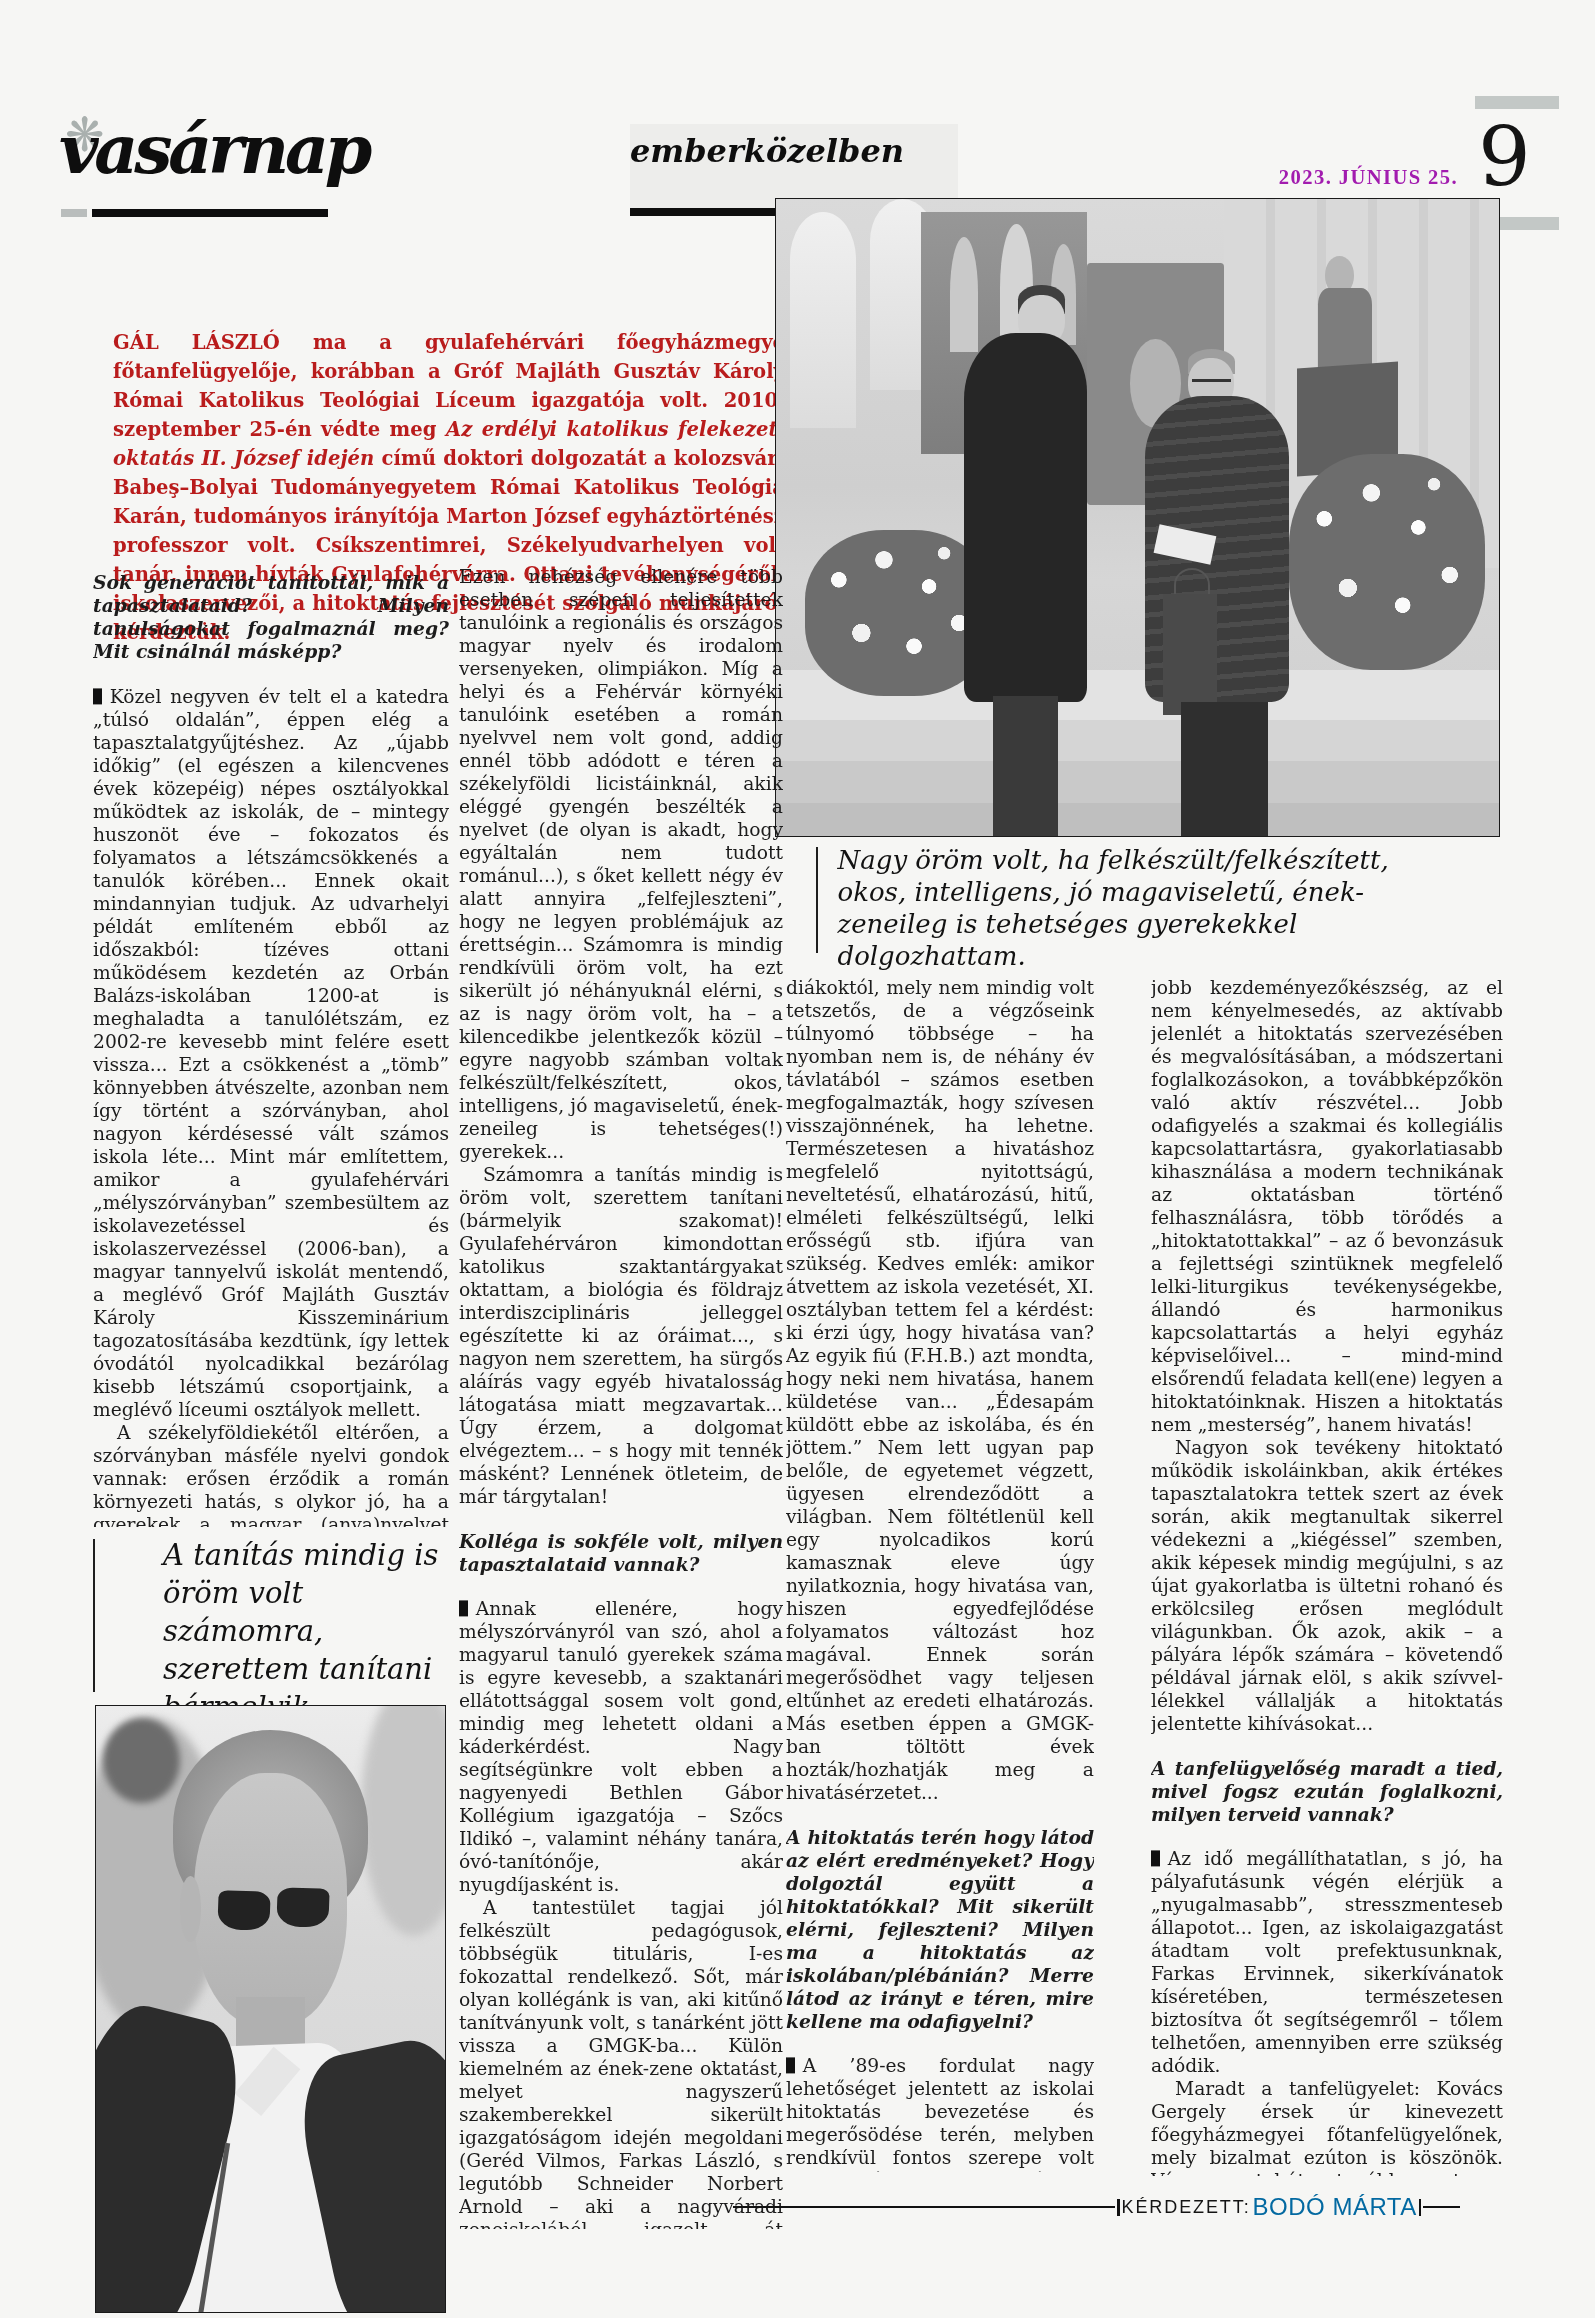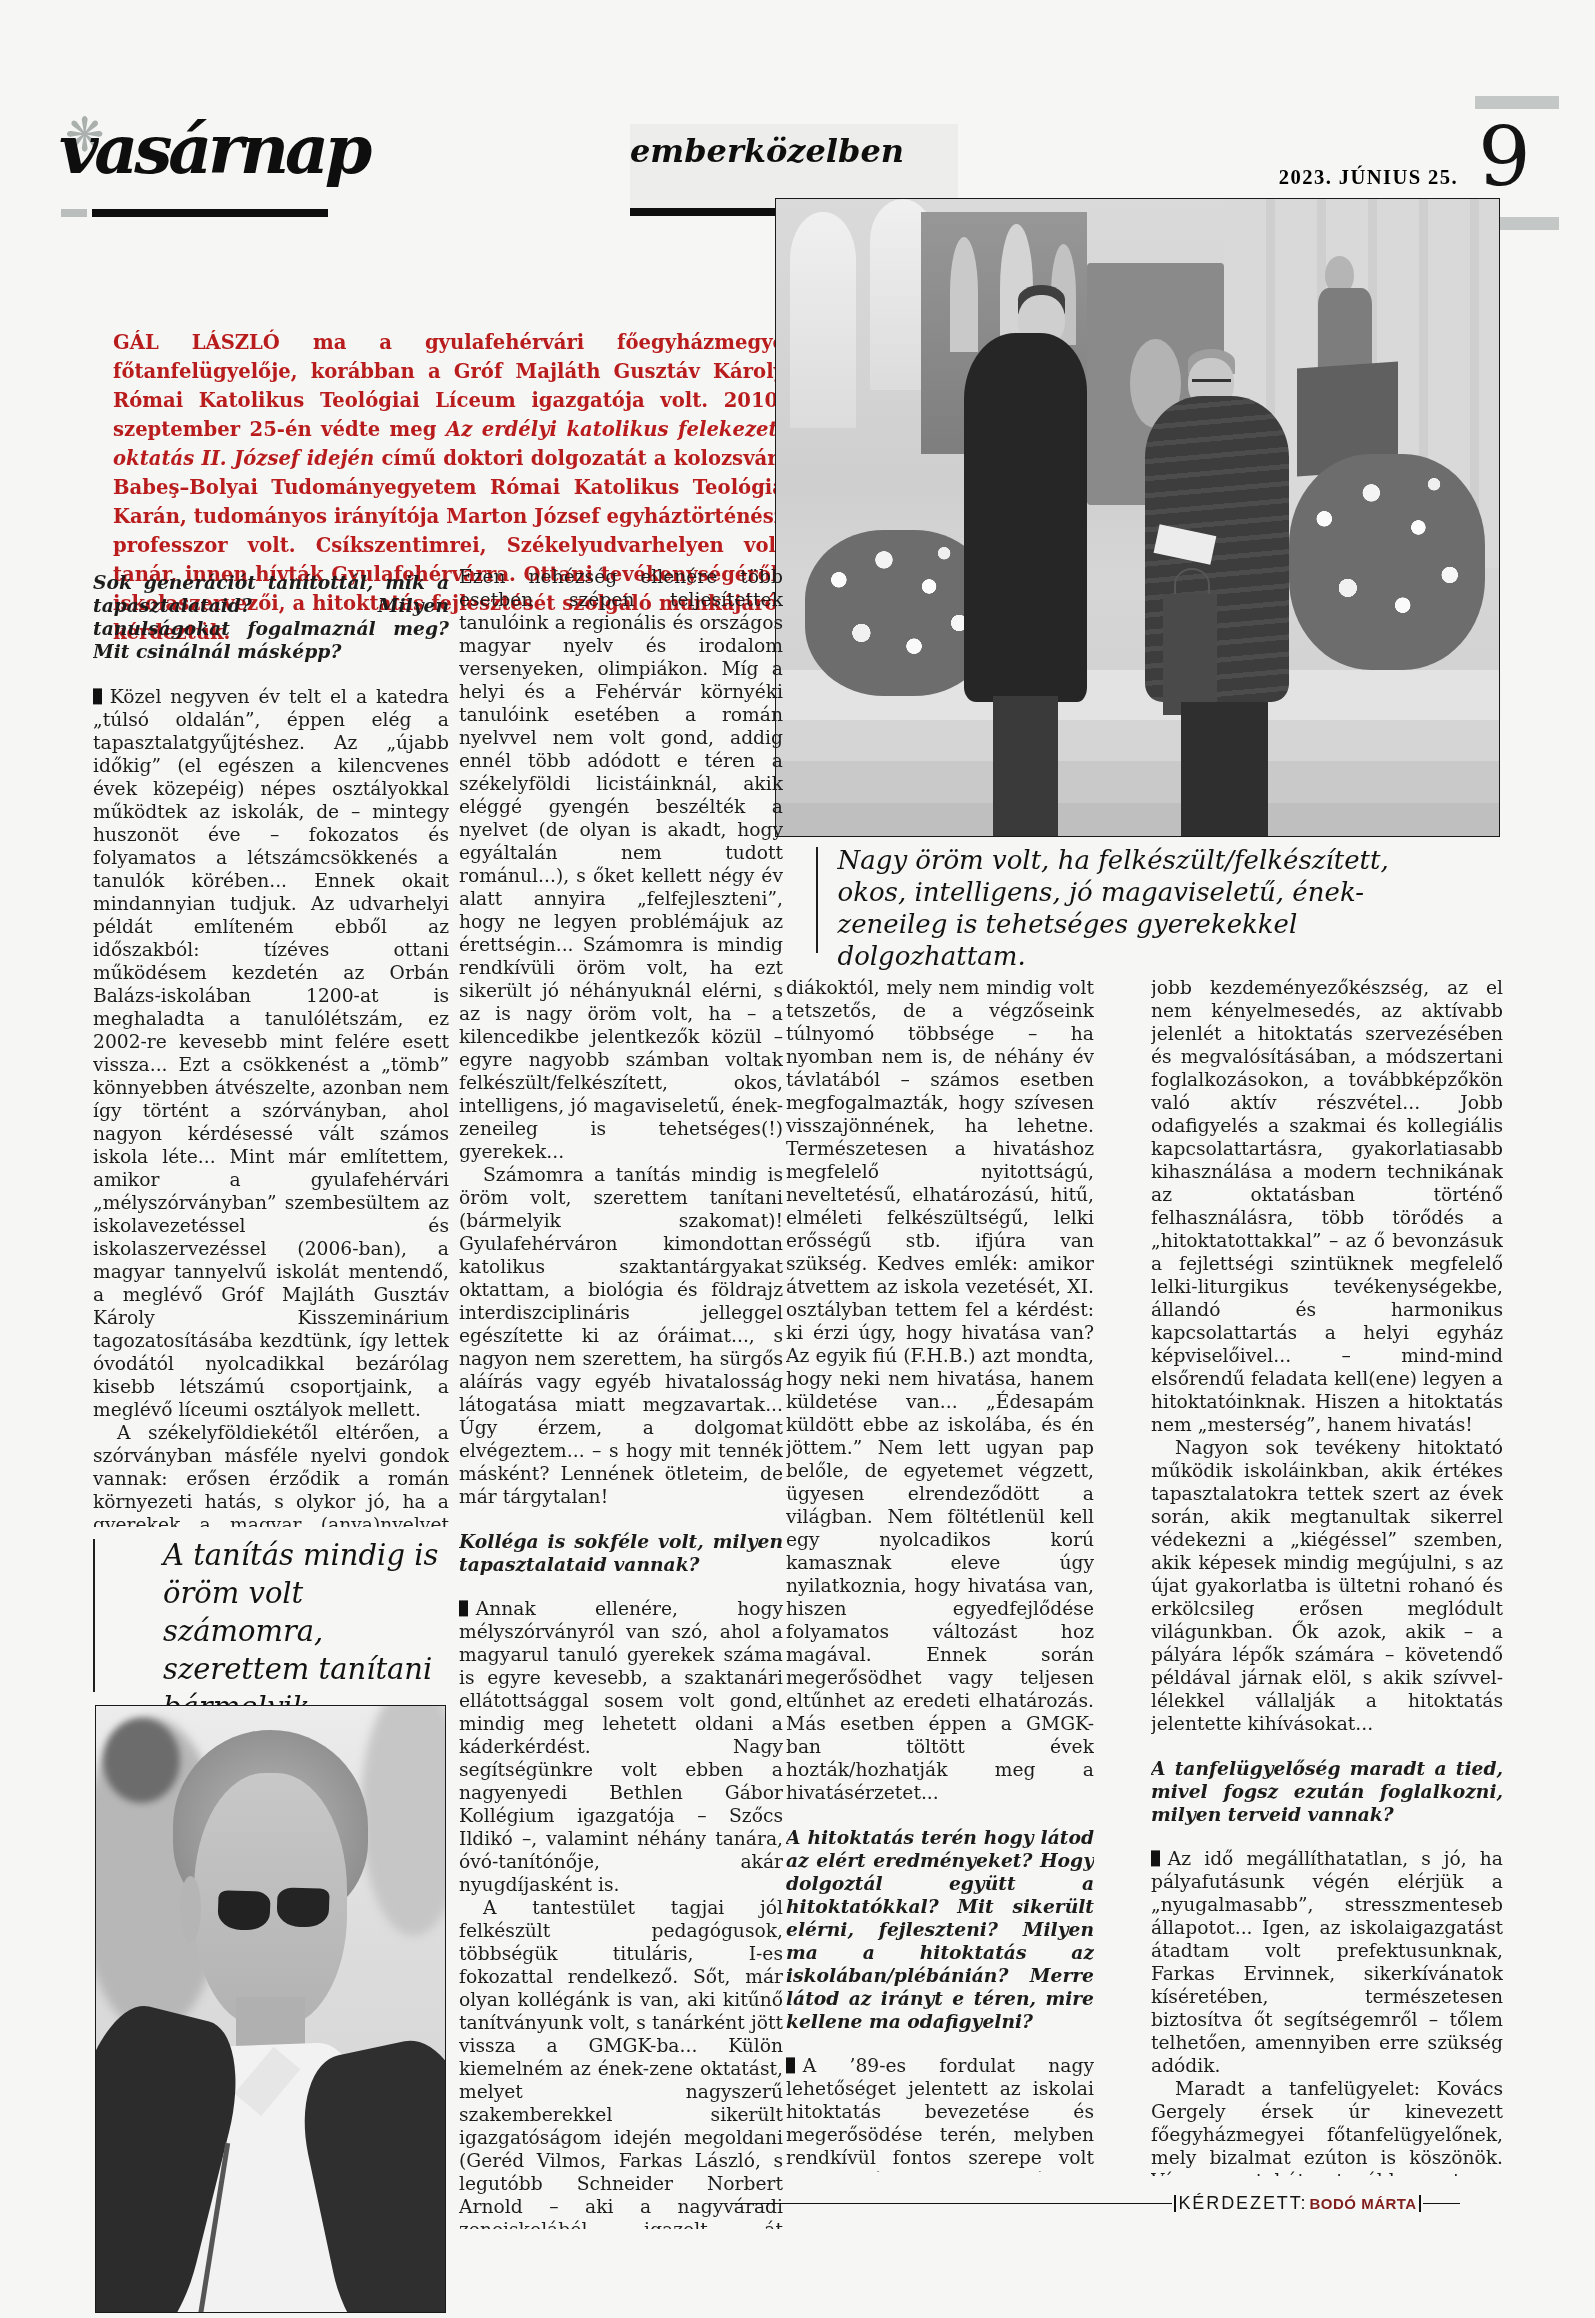--- a/index.html
+++ b/index.html
@@ -15,21 +15,21 @@
   .logo-chip{position:absolute;left:61px;top:209px;width:26px;height:8px;background:#b9bdbc;}
 
   .section-box{position:absolute;left:630px;top:124px;width:328px;height:92px;
                background:#ededeb;}
   .section-label{position:absolute;left:0;top:8.4px;width:100%;text-align:left;
                  font-style:italic;font-weight:700;font-size:32px;color:#0e0e0e;}
   .section-bar{position:absolute;left:0;bottom:0;width:100%;height:8px;background:#0e0e0e;}
 
   .issue-date{position:absolute;left:1206px;top:166px;width:252px;text-align:right;
               font-family:"Liberation Serif",serif;font-weight:600;font-size:20.6px;
-              letter-spacing:1.4px;color:#000000;}
+              letter-spacing:1.4px;color:#a21caf;}
   .page-num{position:absolute;left:1478px;top:116px;font-size:83px;font-weight:400;
             line-height:1;color:#141414;}
   .reg-bar{position:absolute;left:1475px;width:84px;height:13px;background:#c3c8c6;}
   .reg-bar.t{top:96px;} .reg-bar.b{top:217px;}
 
   
   .headline{position:absolute;left:92px;top:239px;width:701px;font-weight:700;
             font-size:42px;line-height:40px;letter-spacing:-1.4px;color:#101010;}
   .lead{position:absolute;left:93px;top:328px;width:672px;font-weight:700;
         font-size:19.6px;line-height:29px;text-align:justify;color:#b91c1c;margin-left:20px;}
@@ -78,21 +78,21 @@
   #col3{left:786px;top:976px;width:308px;height:1196px;}
   #col4{left:1151px;top:976px;width:352px;height:1200px;}
 
   
   .byline{position:absolute;left:733px;top:2193px;width:727px;display:flex;
           align-items:center;gap:2px;font-family:"Liberation Sans",sans-serif;}
   .bl-line{height:1.9px;background:#111;flex:1;}
   .bl-line.short{flex:0 0 37px;}
   .bl-tick{width:2.3px;height:17px;background:#111;flex:0 0 auto;}
   .bl-label{font-size:18px;letter-spacing:1.9px;color:#141414;white-space:nowrap;}
-  .bl-name{font-size:15px;font-weight:700;letter-spacing:0.5px;color:#7f1d1d;white-space:nowrap;}
+  .bl-name{font-size:24px;font-weight:400;letter-spacing:0.5px;color:#0369a1;white-space:nowrap;}
 </style>
 </head>
 <body>
 
 <div class="page">
 
   <span class="logo-star">❋</span>
   <div class="logo-text">vasárnap</div>
   <div class="logo-bar"></div>
   <div class="logo-chip"></div>

